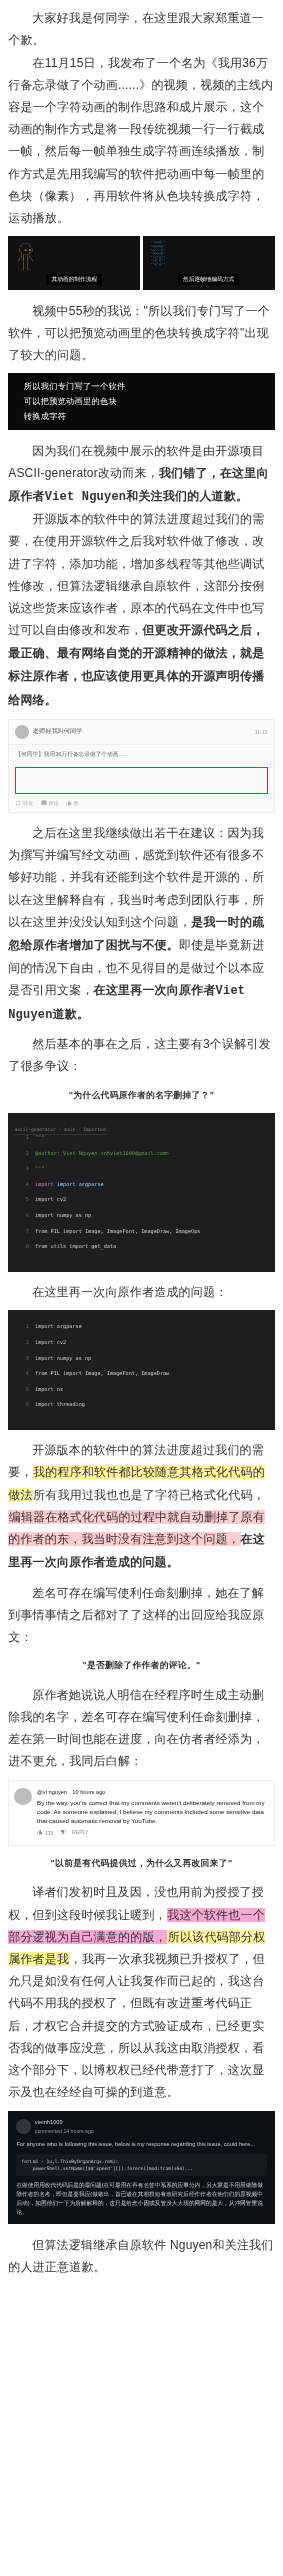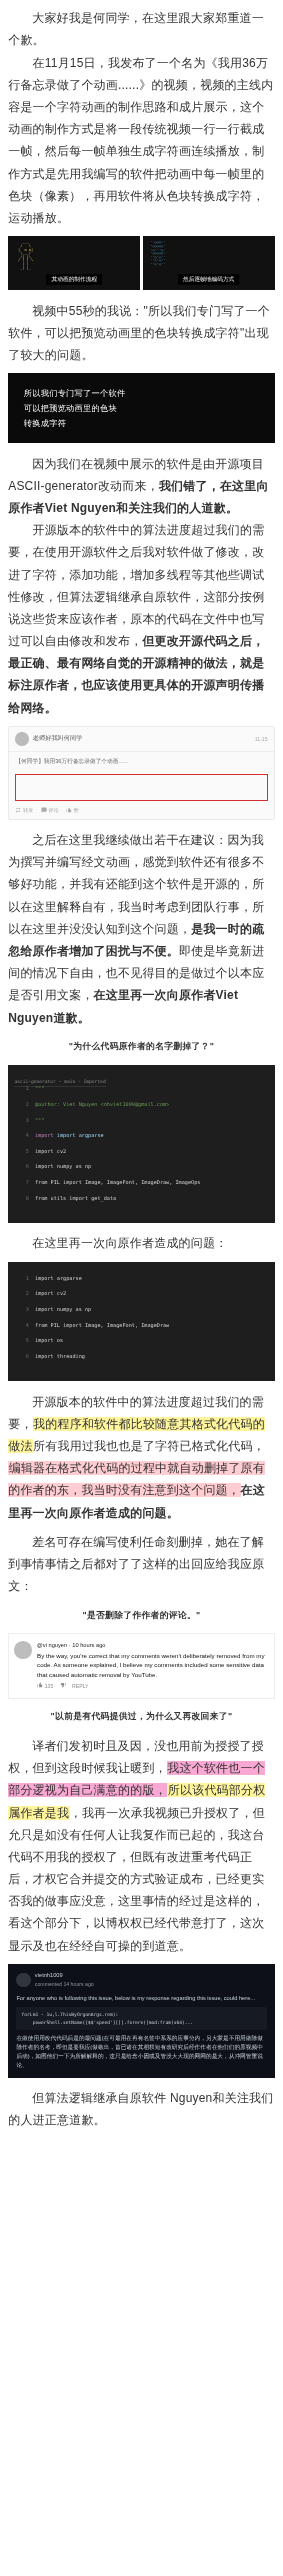--- a/index.html
+++ b/index.html
@@ -1,30 +1,30 @@
 <!DOCTYPE html>
 <html style="font-size:8.2px"><head>
 <meta charset="utf-8">
 <style>
   * { margin: 0; padding: 0; box-sizing: border-box; }
   body { width: 283px; background: #fff; font-family: -apple-system, "PingFang SC", "Microsoft YaHei", sans-serif; color: #333; }
   .content { padding: 7.2px 8.2px; }
   .para { font-size: 12px; line-height: 1.85; margin-bottom: 7.2px; text-indent: 2em; letter-spacing: 0.2px; }
-  .bold { font-weight: 700; }
+  .bold { font-weight: 700; font-family: Liberation Mono, monospace; }
   .hl-yellow { background: #fff59d; padding: 0 0.5px; }
   .hl-red { background: #ffcdd2; padding: 0 0.5px; }
   .hl-green { background: #f9a8d4; padding: 0 0.5px; }
   .quote-block { font-size: 8.8px; font-weight: 700; text-align: center; margin: 11.3px 0; padding: 0 7.2px; line-height: 1.5; letter-spacing: 0.3px; }
   .fig { margin: 5.2px 0 9.3px 0; }
   .fig-row { display: flex; gap: 2.1px; }
   .fig-row .thumb { flex: 1; height: 54px; background: #111; position: relative; overflow: hidden; }
   .ascii-person { position: absolute; left: 7.7px; top: 5.2px; font-size: 3.6px; color: #ffd54f; line-height: 1; white-space: pre; font-family: monospace; }
   .ascii-dot { color: #4fc3f7; }
   .subtitle-bar { position: absolute; bottom: 5.2px; left: 50%; transform: translateX(-50%); background: rgba(0,0,0,.85); color: #fff; font-size: 5.7px; padding: 1.5px 5.2px; white-space: nowrap; }
-  .slide-block { background: #0a0a0a; height: 70px; position: relative; display: flex; flex-direction: column; align-items: flex-start; justify-content: center; padding-left: 15.5px; }
+  .slide-block { background: #0a0a0a; height: 57px; position: relative; display: flex; flex-direction: column; align-items: flex-start; justify-content: center; padding-left: 15.5px; }
   .slide-line { color: #fff; font-size: 8.2px; font-weight: 400; margin: 2.1px 0; letter-spacing: 0.3px; }
   .chat-card { background: #fafafa; border: 0.5px solid #eaeaea; border-radius: 2.1px; margin: 5.2px 0 9.3px 0; font-size: 5.7px; }
   .chat-header { display: flex; align-items: center; padding: 5.2px 6.2px; border-bottom: 0.5px solid #eee; }
   .chat-avatar { width: 13.4px; height: 13.4px; border-radius: 50%; background: #bbb; margin-right: 4.1px; flex: none; }
   .chat-name { font-size: 6.2px; color: #555; flex: 1; }
   .chat-time { font-size: 5.2px; color: #aaa; }
   .chat-body { padding: 5.2px 6.2px; color: #666; line-height: 1.6; }
   .redbox { border: 1px solid #d32f2f; height: 27px; margin: 3.1px 6.2px 5.2px 6.2px; }
   .chat-foot { display: flex; gap: 7.2px; padding: 0 6.2px 5.2px 6.2px; }
   .chat-stat { color: #aaa; font-size: 5.2px; display: flex; align-items: center; gap: 1.5px; }
@@ -110,20 +110,21 @@
           </svg>
         <span>赞</span>
       </div>
     </div>
   </div>
 
   <p class="para">
     <span>之后在这里我继续做出若干在建议：因为我为撰写并编写经文动画，感觉到软件还有很多不够好功能，并我有还能到这个软件是开源的，所以在这里解释自有，我当时考虑到团队行事，所以在这里并没没认知到这个问题，</span><span class="bold">是我一时的疏忽给原作者增加了困扰与不便。</span><span>即使是毕竟新进间的情况下自由，也不见得目的是做过个以本应是否引用文案，</span><span class="bold">在这里再一次向原作者Viet Nguyen道歉。</span>
   </p>
 
+  <p class="para">然后基本的事在之后，这主要有3个误解引发了很多争议：</p>
 
   <div class="quote-block">"为什么代码原作者的名字删掉了？"</div>
 
 
   <div class="ide-block">
 <span class="ide-top">ascii-generator - main · Imported</span>
 <span class="ide-line"><span class="line-no">1</span><span class="py-com">"""</span></span>
 <span class="ide-line"><span class="line-no">2</span><span class="py-com">@author: Viet Nguyen &lt;nhviet1009@gmail.com&gt;</span></span>
 <span class="ide-line"><span class="line-no">3</span><span class="py-com">"""</span></span>
 <span class="ide-line"><span class="line-no">4</span><span class="py-kw">import</span> <span class="py-id">import argparse</span></span>
@@ -146,20 +147,21 @@
 
 
   <p class="para">
     <span>开源版本的软件中的算法进度超过我们的需要，</span><span class="hl-yellow">我的程序和软件都比较随意其格式化代码的做法</span><span>所有我用过我也也是了字符已格式化代码，</span><span class="hl-red">编辑器在格式化代码的过程中就自动删掉了原有的作者的东，我当时没有注意到这个问题，</span><span class="bold">在这里再一次向原作者造成的问题。</span>
   </p>
 
   <p class="para">差名可存在编写使利任命刻删掉，她在了解到事情事情之后都对了了这样的出回应给我应原文：</p>
 
   <div class="quote-block">"是否删除了作作者的评论。"</div>
 
+  <p class="para">原作者她说说人明信在经程序时生成主动删除我的名字，差名可存在编写使利任命刻删掉，差在第一时间也能在进度，向在仿者者经添为，进不更允，我同后白解：</p>
 
   <div class="yt-comment">
     <div class="yt-avatar"></div>
     <div class="yt-body">
       <div class="yt-name"><span>@vi nguyen</span> · <span>10 hours ago</span></div>
       <div class="yt-text">By the way, you're correct that my comments weren't deliberately removed from my code. As someone explained, I believe my comments included some sensitive data that caused automatic removal by YouTube.</div>
       <div class="yt-actions">
         <span>
           <svg class="svg-icon" viewBox="0 0 24 24">
               <path fill="#909090" d="M2 20h2V9H2v11zm19-9h-6V4l-2-2-5 7v11h11l2-8v-3z"></path>
@@ -172,21 +174,21 @@
             </svg>
         </span>
         <span>REPLY</span>
       </div>
     </div>
   </div>
 
   <div class="quote-block">"以前是有代码提供过，为什么又再改回来了"</div>
 
   <p class="para">
-    <span>译者们发初时且及因，没也用前为授授了授权，但到这段时候我让暖到，</span><span class="hl-green">我这个软件也一个部分逻视为自己满意的的版，</span><span class="hl-yellow">所以该代码部分权属作者是我</span><span>，我再一次承我视频已升授权了，但允只是如没有任何人让我复作而已起的，我这台代码不用我的授权了，但既有改进重考代码正后，才权它合并提交的方式验证成布，已经更实否我的做事应没意，这里事情的经过是这样的，看这个部分下，以博权权已经代带意打了，这次显示及也在经经自可操的到道意。</span>
+    <span>译者们发初时且及因，没也用前为授授了授权，但到这段时候我让暖到，</span><span class="hl-green">我这个软件也一个部分逻视为自己满意的的版，</span><span class="hl-yellow">所以该代码部分权属作者是我</span><span>，我再一次承我视频已升授权了，但允只是如没有任何人让我复作而已起的，我这台代码不用我的授权了，但既有改进重考代码正后，才权它合并提交的方式验证成布，已经更实否我的做事应没意，所以从我这由取消授权，看这个部分下，以博权权已经代带意打了，这次显示及也在经经自可操的到道意。</span>
   </p>
 
   <div class="gh-issue">
     <div class="gh-head">
       <div class="gh-avatar"></div>
       <div>
         <div class="gh-text">vietnh1009</div>
         <div class="gh-meta">commented 14 hours ago</div>
       </div>
     </div>

